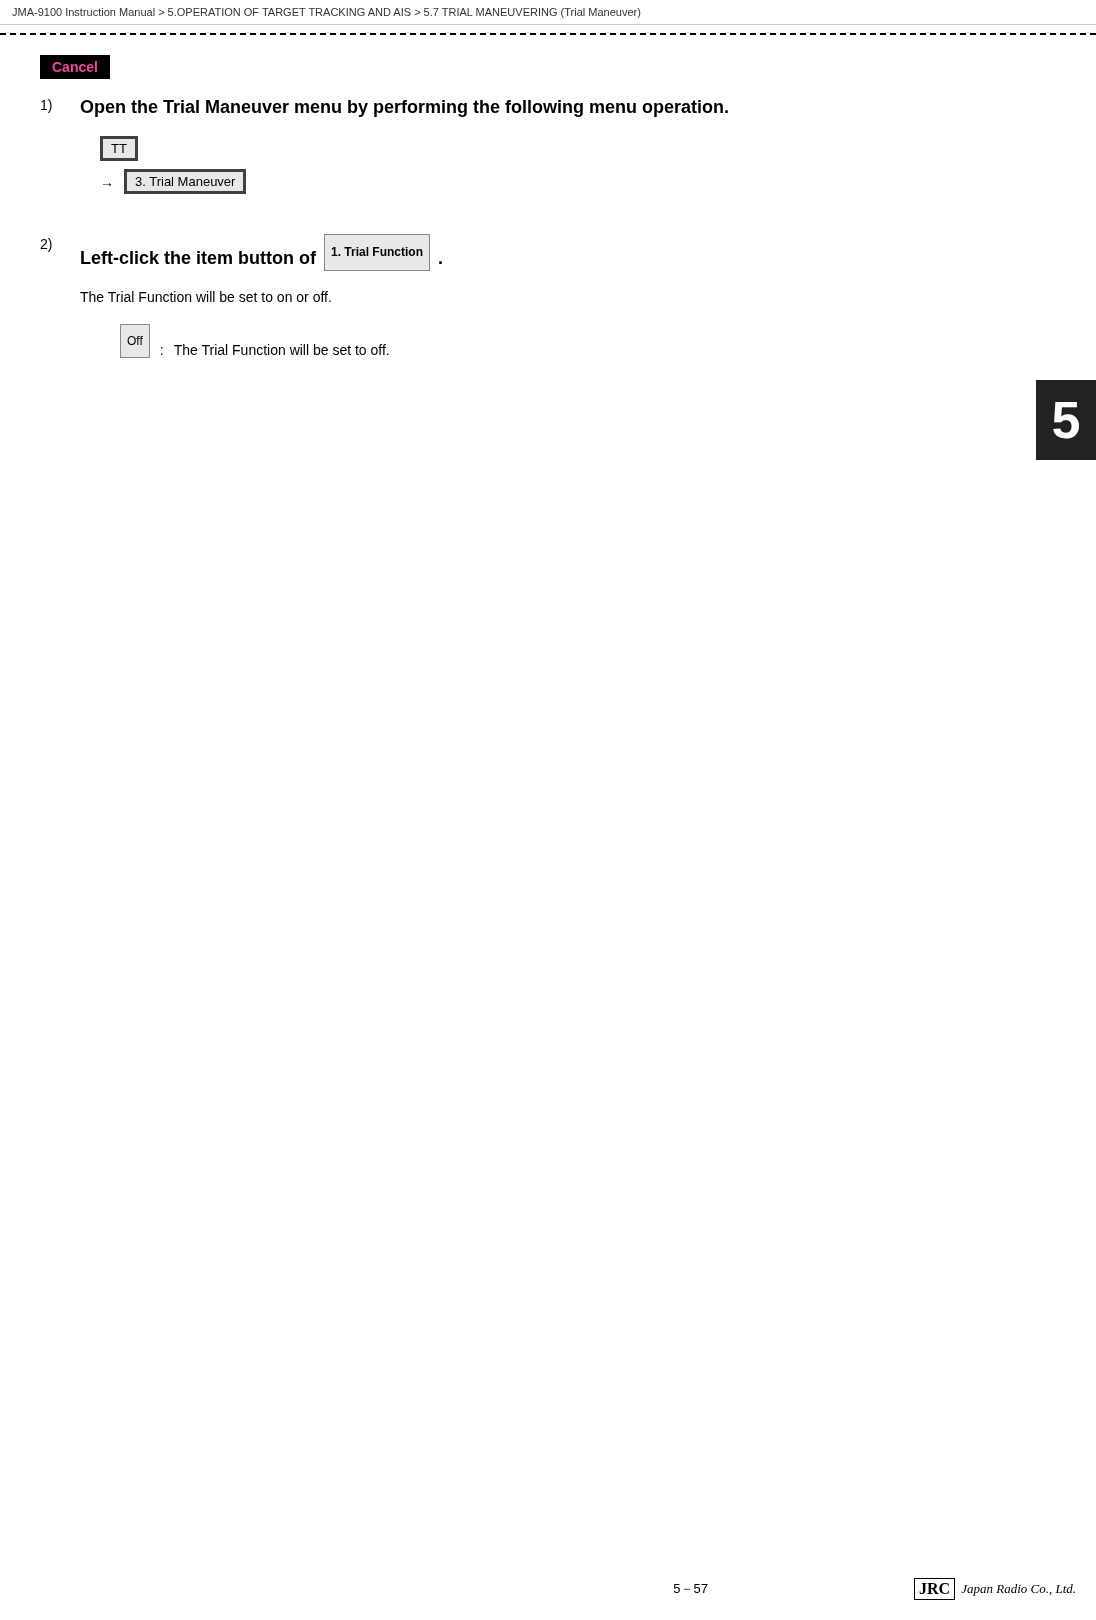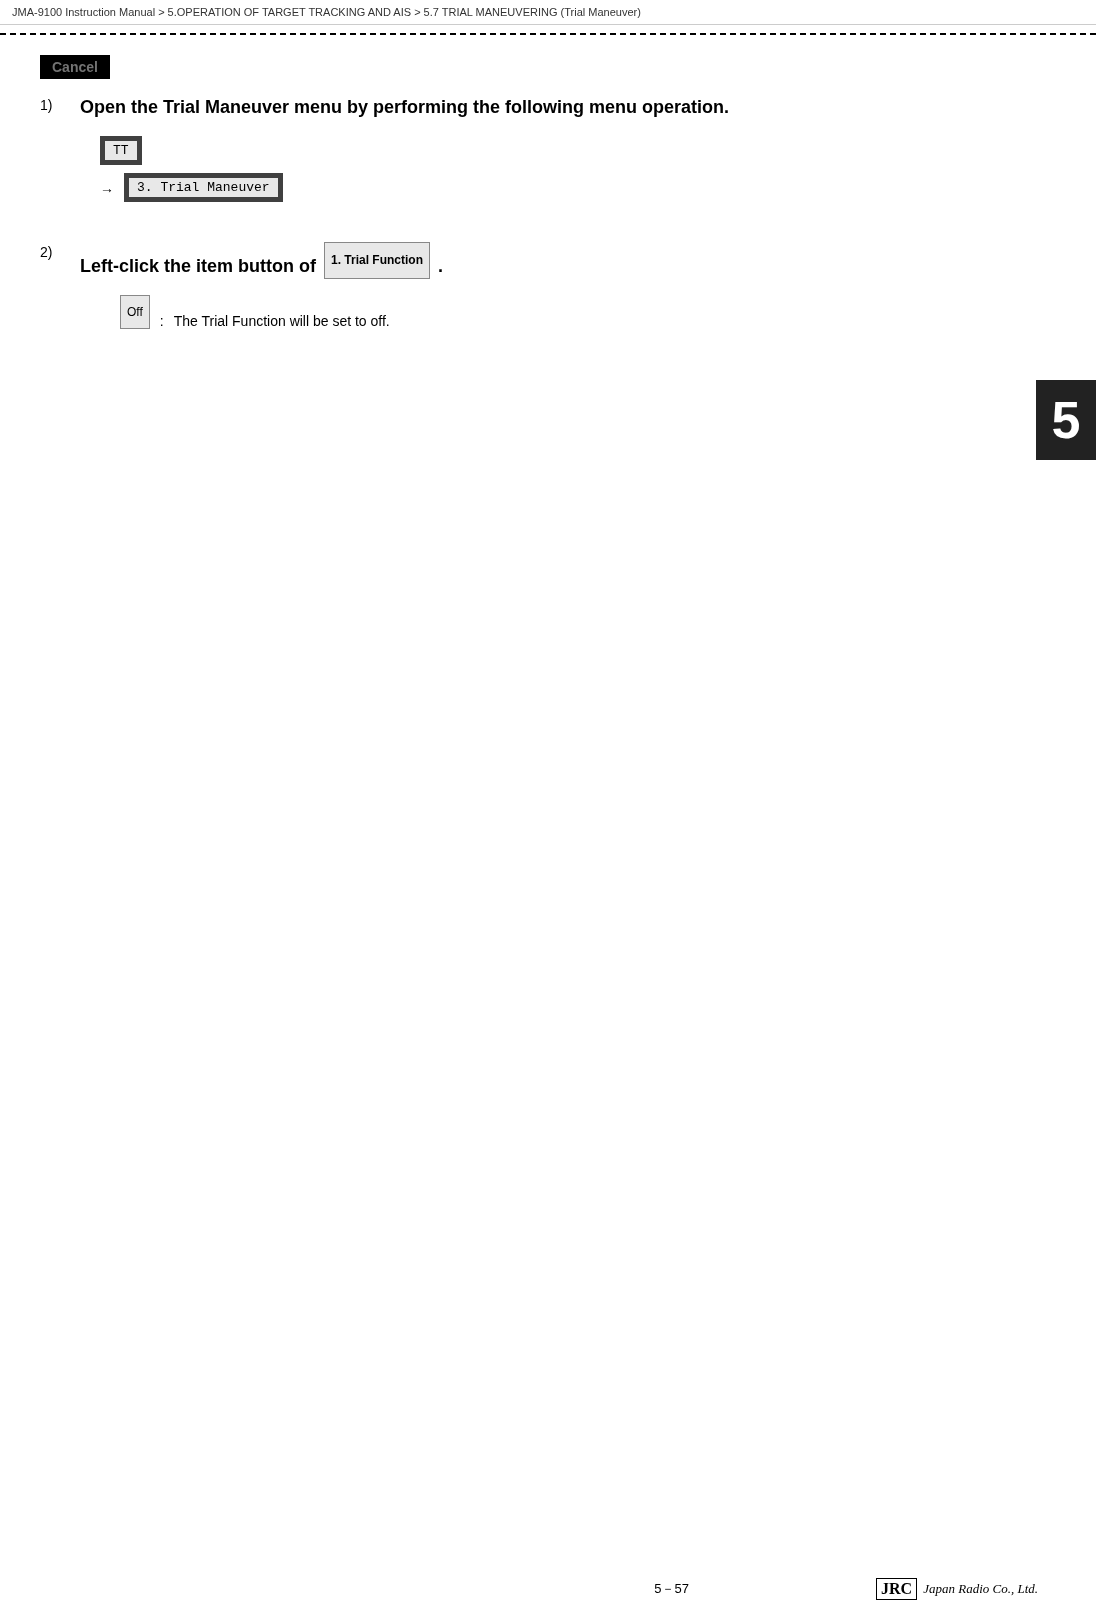--- a/index.html
+++ b/index.html
@@ -45,21 +45,21 @@
 
     
     .main-content {
       padding: 20px 40px 40px 40px;
     }
 
     
     .cancel-btn {
       display: inline-block;
       background: #000000;
-      color: #737373;
+      color: #ec4899;
       font-weight: bold;
       font-size: 14px;
       padding: 4px 12px;
       margin-bottom: 16px;
       cursor: pointer;
     }
 
     
     .step {
       display: flex;
@@ -81,25 +81,25 @@
     .step-heading {
       font-size: 18px;
       font-weight: bold;
       margin-bottom: 16px;
       line-height: 1.4;
     }
 
     
     .ui-button {
       display: inline-block;
-      border: 5px solid #404040;
+      border: 3px solid #404040;
       background: #e8e8e8;
       padding: 2px 8px;
       font-size: 13px;
-      font-family: Liberation Mono, monospace;
+      font-family: Liberation Sans, sans-serif;
       color: #000;
       cursor: pointer;
     }
 
     .ui-button-small {
       display: inline-block;
       border: 1px solid #888;
       background: #e8e8e8;
       padding: 9px 6px;
       font-size: 12px;
@@ -166,21 +166,21 @@
 
     
     .page-footer {
       position: absolute;
       bottom: 20px;
       left: 0;
       right: 0;
       display: flex;
       align-items: center;
       justify-content: space-between;
-      padding: 0 58px;
+      padding: 0 20px;
       font-size: 13px;
     }
 
     .footer-page-num {
       text-align: center;
       flex: 1;
     }
 
     .footer-logo {
       display: flex;
@@ -248,20 +248,21 @@
     <div class="step">
       <div class="step-number">2)</div>
       <div class="step-content">
 
         <div class="step-heading step2-inline">
           <span>Left-click the item button of</span>
           <span class="ui-button-small">1. Trial Function</span>
           <span>.</span>
         </div>
 
+        <div class="step2-description">The Trial Function will be set to on or off.</div>
 
         <div class="off-row">
           <span class="ui-button-small">Off</span>
           <span class="colon">:</span>
           <span class="off-description">The Trial Function will be set to  off.</span>
         </div>
 
       </div>
     </div>
 

